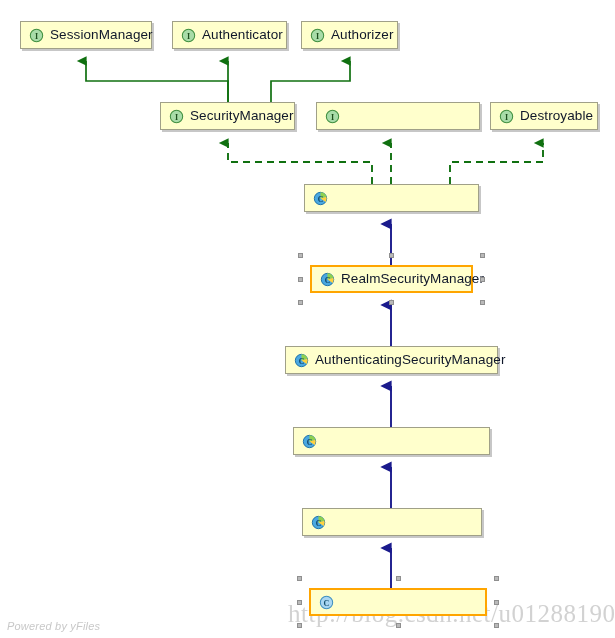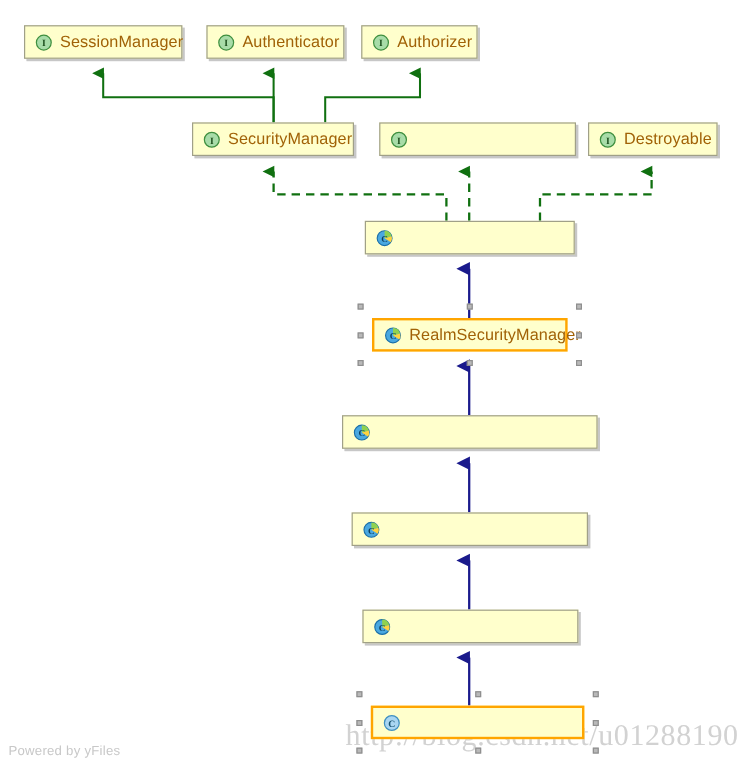--- a/index.html
+++ b/index.html
@@ -37,21 +37,21 @@
     height: 28px;
     padding: 0 9px 0 8px;
     background: #ffffcc;
     border: 1px solid #a0a088;
     box-shadow: 2px 2px 0 rgba(130,130,130,0.45);
     white-space: nowrap;
     z-index: 3;
   }
   .node .label {
     font-size: 13.5px;
-    color: #a16207;
+    color: #0f172a;
     letter-spacing: 0.1px;
     line-height: 1;
     padding-left: 6px;
   }
   .node.selected {
     border: 2px solid #ffa500;
     box-shadow: none;
     background: #ffffcc;
   }
 
@@ -81,20 +81,21 @@
   
   #yfiles-credit {
     position: absolute;
     left: 7px;
     bottom: 6px;
     font-size: 11px;
     color: #c8c8c8;
     letter-spacing: 0.2px;
     z-index: 6;
     white-space: nowrap;
+    font-style: italic;
   }
   #watermark {
     position: absolute;
     left: 288px;
     top: 600px;
     font-family: "Liberation Serif", serif;
     font-size: 25px;
     color: #d2d2d2;
     letter-spacing: 0.5px;
     white-space: nowrap;
@@ -224,20 +225,21 @@
         <div class="handle" style="left: 91px; top: 47px;"></div>
         <div class="handle" style="left: 182px; top: 47px;"></div>
       </div>
       <div class="node" style="left: 285px; top: 346px; width: 213px;">
         <svg class="icon" viewBox="0 0 16 16">
           <circle cx="8" cy="8" r="6.6" fill="#4aa8e0" stroke="#1b6fa8" stroke-width="1"></circle>
           <path d="M8,8 L8,1.4 A6.6,6.6 0 0 1 14.3,6.2 Z" fill="#8fd14f"></path>
           <path d="M8,8 L14.3,6.2 A6.6,6.6 0 0 1 13.6,11.6 Z" fill="#ffd23f"></path>
           <text x="8" y="11.3" text-anchor="middle" font-family="Liberation Serif, serif" font-size="8.2" font-weight="bold" fill="#0d3d5c">C</text>
         </svg>
+        <span class="label">AuthenticatingSecurityManager</span>
       </div>
       <div class="node" style="left: 293px; top: 427px; width: 197px;">
         <svg class="icon" viewBox="0 0 16 16">
           <circle cx="8" cy="8" r="6.6" fill="#4aa8e0" stroke="#1b6fa8" stroke-width="1"></circle>
           <path d="M8,8 L8,1.4 A6.6,6.6 0 0 1 14.3,6.2 Z" fill="#8fd14f"></path>
           <path d="M8,8 L14.3,6.2 A6.6,6.6 0 0 1 13.6,11.6 Z" fill="#ffd23f"></path>
           <text x="8" y="11.3" text-anchor="middle" font-family="Liberation Serif, serif" font-size="8.2" font-weight="bold" fill="#0d3d5c">C</text>
         </svg>
       </div>
       <div class="node" style="left: 302px; top: 508px; width: 180px;">

